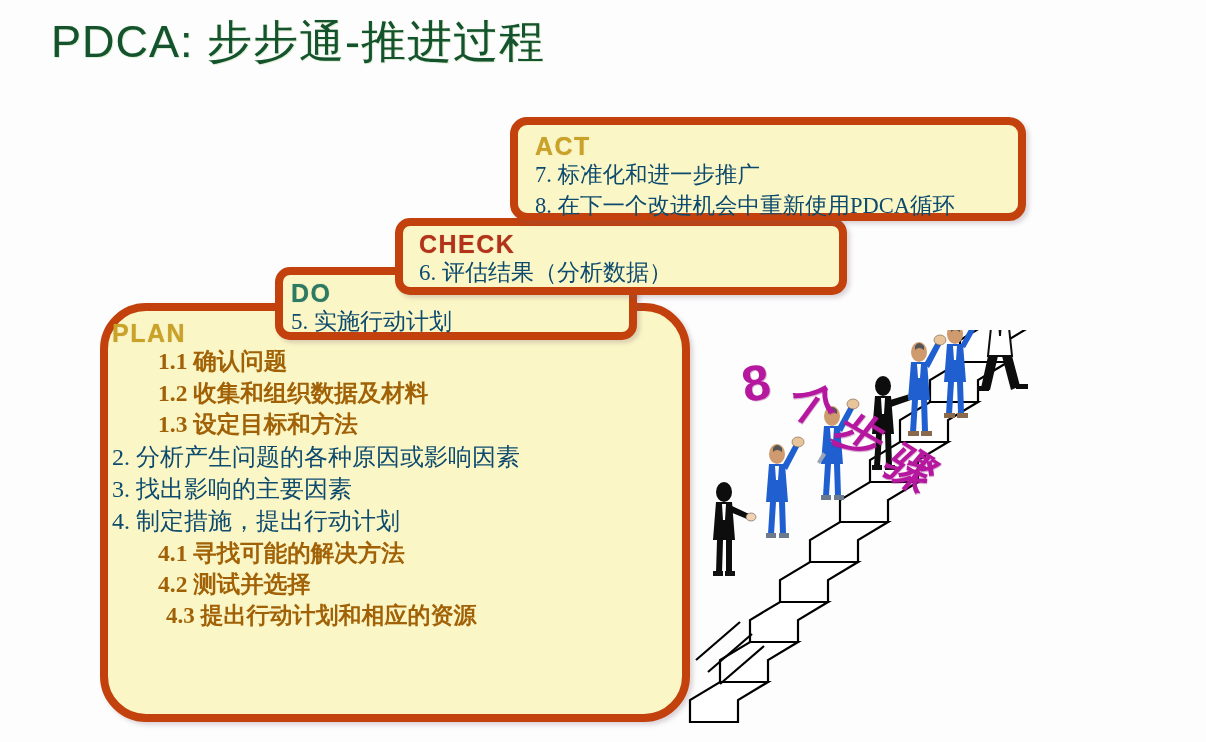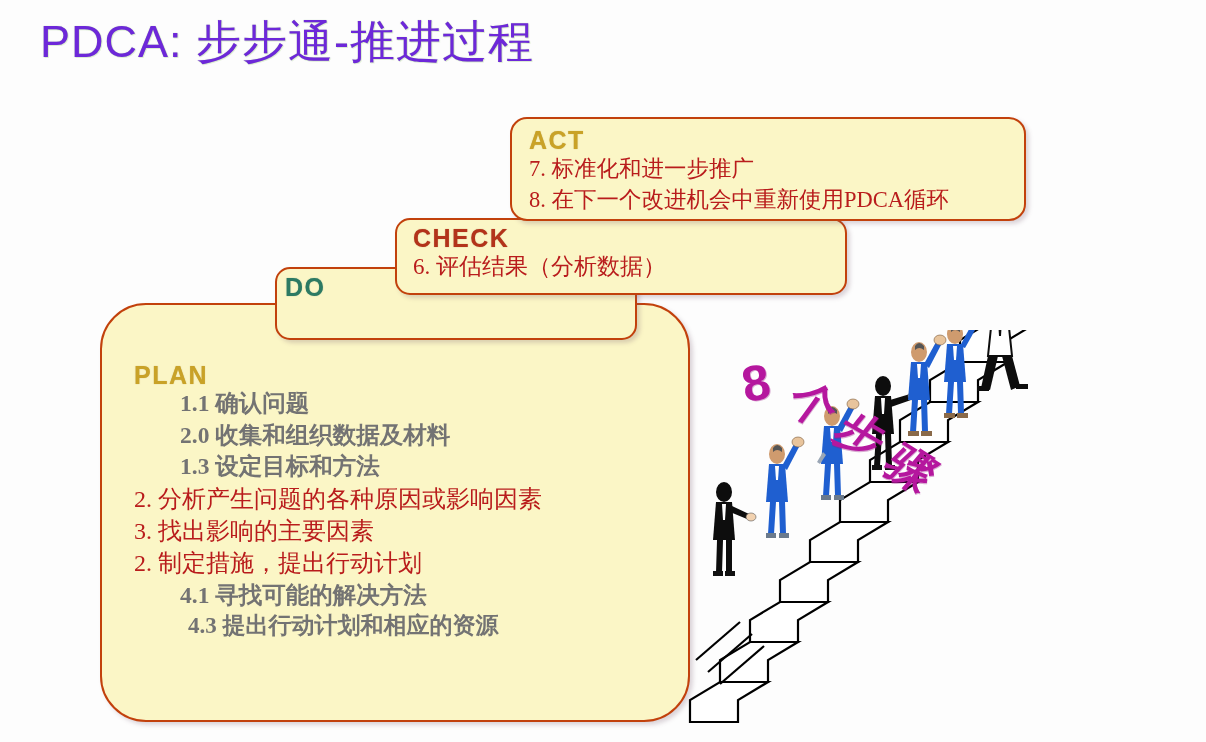--- a/index.html
+++ b/index.html
@@ -13,56 +13,56 @@
     height: 742px;
     position: relative;
     overflow: hidden;
     font-family: "Liberation Serif", "DejaVu Serif", serif;
     background: #fdfdfd;
   }
 
   
   #title {
     position: absolute;
-    left: 40px;
+    left: 51px;
     top: 12px;
     font-family: "Liberation Sans", "DejaVu Sans", sans-serif;
     font-size: 45px;
     font-weight: 400;
     letter-spacing: 1px;
-    color: #6d28d9;
+    color: #14532d;
     text-shadow: 0 0 1px rgba(120,170,100,0.55), 1px 1px 0 rgba(225,240,215,0.9);
     white-space: nowrap;
   }
 
   
   .step-box {
     position: absolute;
     background: #fbf6c6;
-    border: 2px solid #c2410c;
+    border: 8px solid #c2410c;
     box-sizing: border-box;
     box-shadow: 3px 3px 4px rgba(120,90,110,0.25);
   }
   .step-box .cap {
     font-family: "Liberation Sans", "DejaVu Sans", sans-serif;
     font-weight: bold;
     font-size: 25px;
     letter-spacing: 1.5px;
     line-height: 1;
     display: block;
   }
   .step-box .line {
     font-family: "Liberation Serif", "DejaVu Serif", serif;
     font-size: 23px;
     line-height: 1.38;
     white-space: nowrap;
     display: block;
   }
-  .purple  { color: #b91c1c; }
-  .black   { color: #737373; }
+  .purple  { color: #0c4a6e; }
+  .black   { color: #a16207; }
 
   
   #box-act {
     left: 510px; top: 117px; width: 516px; height: 104px;
     border-radius: 17px;
     z-index: 5;
   }
   #box-act .inner { padding: 9px 0 0 17px; }
   #box-act .cap { color: #c9a227; text-shadow: 0 0 1px rgba(150,110,20,0.5); }
   #box-act .line { font-size: 22.5px; }
@@ -84,21 +84,21 @@
   }
   #box-do .inner { padding: 6px 0 0 8px; }
   #box-do .cap { color: #2c7a63; text-shadow: 0 0 1px rgba(20,90,70,0.5); }
 
   
   #box-plan {
     left: 100px; top: 303px; width: 590px; height: 419px;
     border-radius: 46px;
     z-index: 2;
   }
-  #box-plan .inner { padding: 10px 0 0 32px; margin-top: 48px; }
+  #box-plan .inner { padding: 10px 0 0 4px; }
   #box-plan .cap { color: #c9a227; text-shadow: 0 0 1px rgba(150,110,20,0.5); }
   #box-plan .line { font-size: 24px; line-height: 1.345; }
   #box-plan .line.sub { padding-left: 46px; font-size: 23.5px; font-weight: 600; }
   #box-plan .line.sub2 { padding-left: 54px; font-size: 23px; font-weight: 700; }
 
   
   #banner {
     position: absolute;
     left: 742px;
     top: 352px;
@@ -146,33 +146,35 @@
 <div class="step-box" id="box-check">
   <div class="inner">
     <span class="cap">CHECK</span>
     <span class="line purple">6. 评估结果（分析数据）</span>
   </div>
 </div>
 
 <div class="step-box" id="box-do">
   <div class="inner">
     <span class="cap">DO</span>
+    <span class="line purple">5. 实施行动计划</span>
   </div>
 </div>
 
 <div class="step-box" id="box-plan">
   <div class="inner">
     <span class="cap">PLAN</span>
     <span class="line sub black">1.1 确认问题</span>
-    <span class="line sub black">2.0 收集和组织数据及材料</span>
+    <span class="line sub black">1.2 收集和组织数据及材料</span>
     <span class="line sub black">1.3 设定目标和方法</span>
     <span class="line purple">2. 分析产生问题的各种原因或影响因素</span>
     <span class="line purple">3. 找出影响的主要因素</span>
-    <span class="line purple">2. 制定措施，提出行动计划</span>
+    <span class="line purple">4. 制定措施，提出行动计划</span>
     <span class="line sub black">4.1 寻找可能的解决方法</span>
+    <span class="line sub black">4.2 测试并选择</span>
     <span class="line sub2 black">4.3 提出行动计划和相应的资源</span>
   </div>
 </div>
 
 <div id="banner">
   <span id="b0">8</span>
   <span id="b1">个</span>
   <span id="b2">步</span>
   <span id="b3">骤</span>
 </div>

